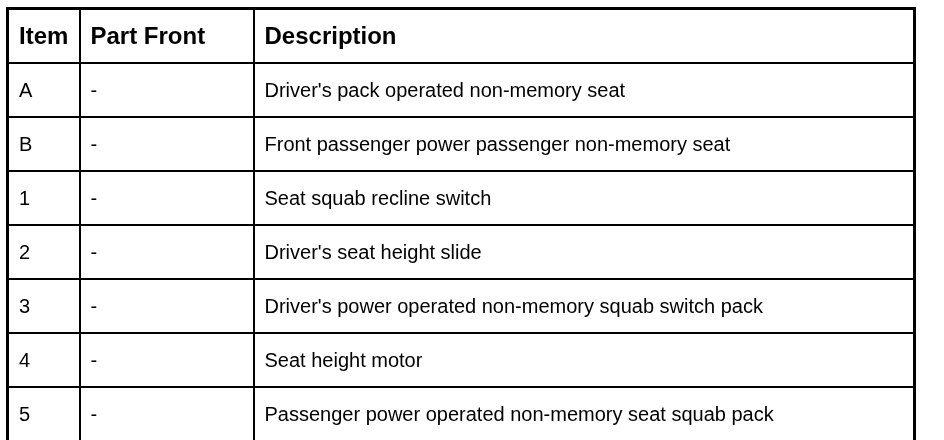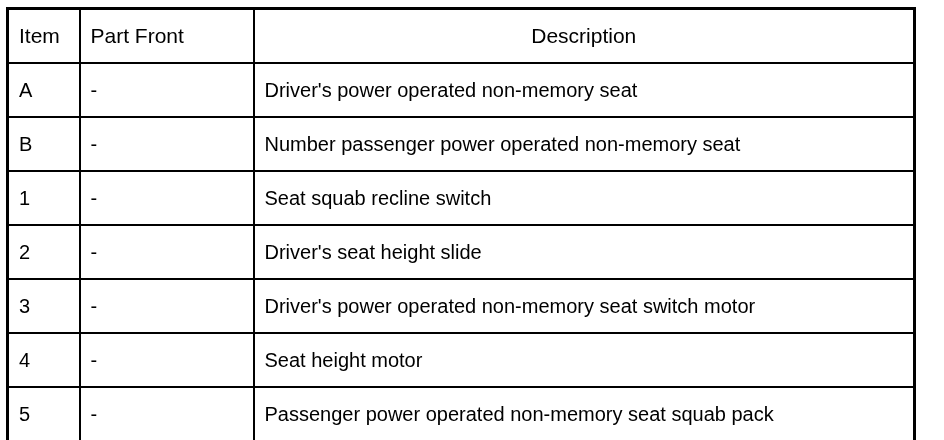--- a/index.html
+++ b/index.html
@@ -48,27 +48,26 @@
     vertical-align: middle;
     font-size: 20px;
     line-height: 1.15;
     font-weight: normal;
     text-align: left;
     white-space: nowrap;
     background: #ffffff;
   }
 
   .parts-table thead th {
-    font-weight: normal;
-    font-size: 21px;
+    font-weight: bold;
+    font-size: 24px;
     height: 52px;
   }
 
   .parts-table thead th.th-desc {
-    text-align: center;
   }
 
   .cell-item {
     font-size: 20px;
   }
   .cell-part {
     font-size: 20px;
   }
   .cell-desc {
     font-size: 20px;
@@ -91,41 +90,41 @@
         <th class="th-item">Item</th>
         <th class="th-part">Part Front</th>
         <th class="th-desc">Description</th>
       </tr>
     </thead>
 
     <tbody>
       <tr>
         <td class="cell-item">A</td>
         <td class="cell-part">-</td>
-        <td class="cell-desc">Driver's power operated non-memory seat</td>
+        <td class="cell-desc">Driver's pack operated non-memory seat</td>
       </tr>
       <tr>
         <td class="cell-item">B</td>
         <td class="cell-part">-</td>
-        <td class="cell-desc">Number passenger power operated non-memory seat</td>
+        <td class="cell-desc">Front passenger power passenger non-memory seat</td>
       </tr>
       <tr>
         <td class="cell-item">1</td>
         <td class="cell-part">-</td>
         <td class="cell-desc">Seat squab recline switch</td>
       </tr>
       <tr>
         <td class="cell-item">2</td>
         <td class="cell-part">-</td>
         <td class="cell-desc">Driver's seat height slide</td>
       </tr>
       <tr>
         <td class="cell-item">3</td>
         <td class="cell-part">-</td>
-        <td class="cell-desc">Driver's power operated non-memory seat switch motor</td>
+        <td class="cell-desc">Driver's power operated non-memory squab switch pack</td>
       </tr>
       <tr>
         <td class="cell-item">4</td>
         <td class="cell-part">-</td>
         <td class="cell-desc">Seat height motor</td>
       </tr>
       <tr>
         <td class="cell-item">5</td>
         <td class="cell-part">-</td>
         <td class="cell-desc">Passenger power operated non-memory seat squab pack</td>

